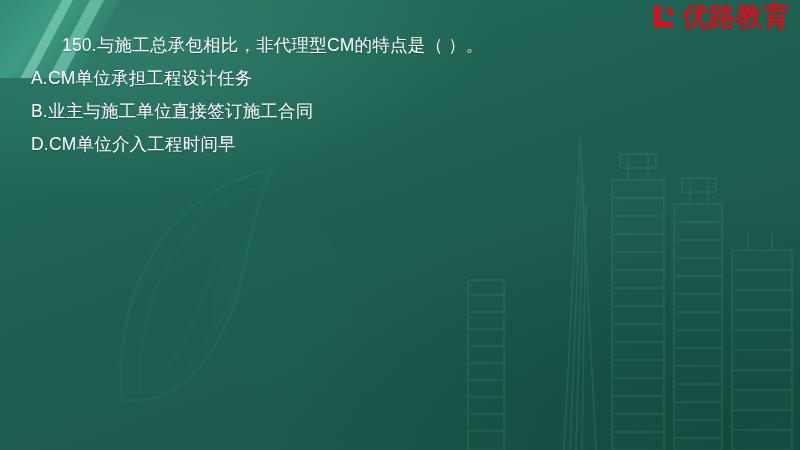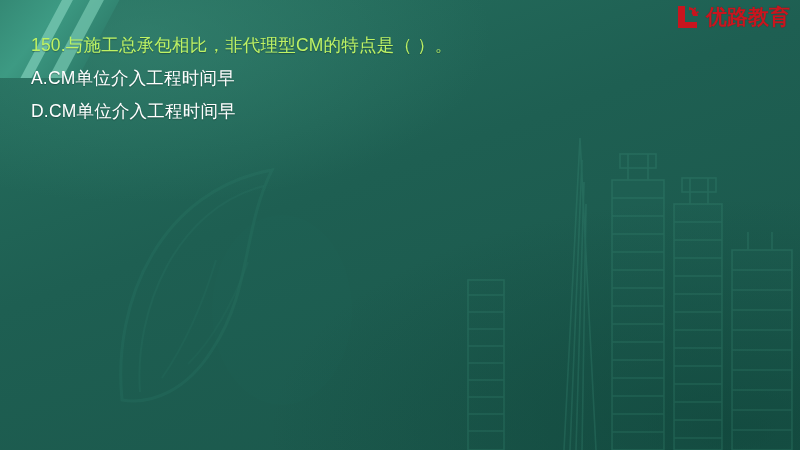--- a/index.html
+++ b/index.html
@@ -85,43 +85,44 @@
     gap: 5px;
     height: 26px;
   }
   .logo-mark {
     position: relative;
     width: 26px;
     height: 24px;
   }
   .logo-mark svg { display: block; width: 100%; height: 100%; }
   .logo-text {
-    font-size: 21px;
+    font-size: 27px;
     font-weight: bold;
     letter-spacing: 0px;
     color: #c9151e;
     line-height: 24px;
     white-space: nowrap;
     text-shadow: 0 0 1px rgba(0,0,0,0.25);
   }
 
   
   .qa-block {
     position: absolute;
     left: 31px;
     top: 29px;
     width: 730px;
   }
   .q-line {
-    color: #bef264;
+    color: #ffffff;
     font-size: 17.5px;
     line-height: 33px;
     white-space: nowrap;
     letter-spacing: 0.2px;
     text-shadow: 0 1px 1px rgba(0,0,0,0.28);
+    margin-left: 31px;
   }
   .opt-line {
     color: #ffffff;
     font-size: 17.5px;
     line-height: 33px;
     white-space: nowrap;
     letter-spacing: 0.2px;
     text-shadow: 0 1px 1px rgba(0,0,0,0.28);
   }
 </style>
@@ -187,17 +188,18 @@
         <circle cx="20" cy="3.6" r="1.1" fill="#c9151e"></circle>
         <circle cx="22.8" cy="7.2" r="0.9" fill="#c9151e"></circle>
         <circle cx="19.4" cy="9.6" r="0.8" fill="#c9151e"></circle>
       </svg>
     </span>
     <span class="logo-text">优路教育</span>
   </div>
 
   <div class="qa-block">
     <div class="q-line">150.与施工总承包相比，非代理型CM的特点是（ ）。</div>
-    <div class="opt-line">A.CM单位介入工程时间早</div>
+    <div class="opt-line">A.CM单位承担工程设计任务</div>
+    <div class="opt-line">B.业主与施工单位直接签订施工合同</div>
     <div class="opt-line">D.CM单位介入工程时间早</div>
   </div>
 
 </div>
 
 </body></html>

